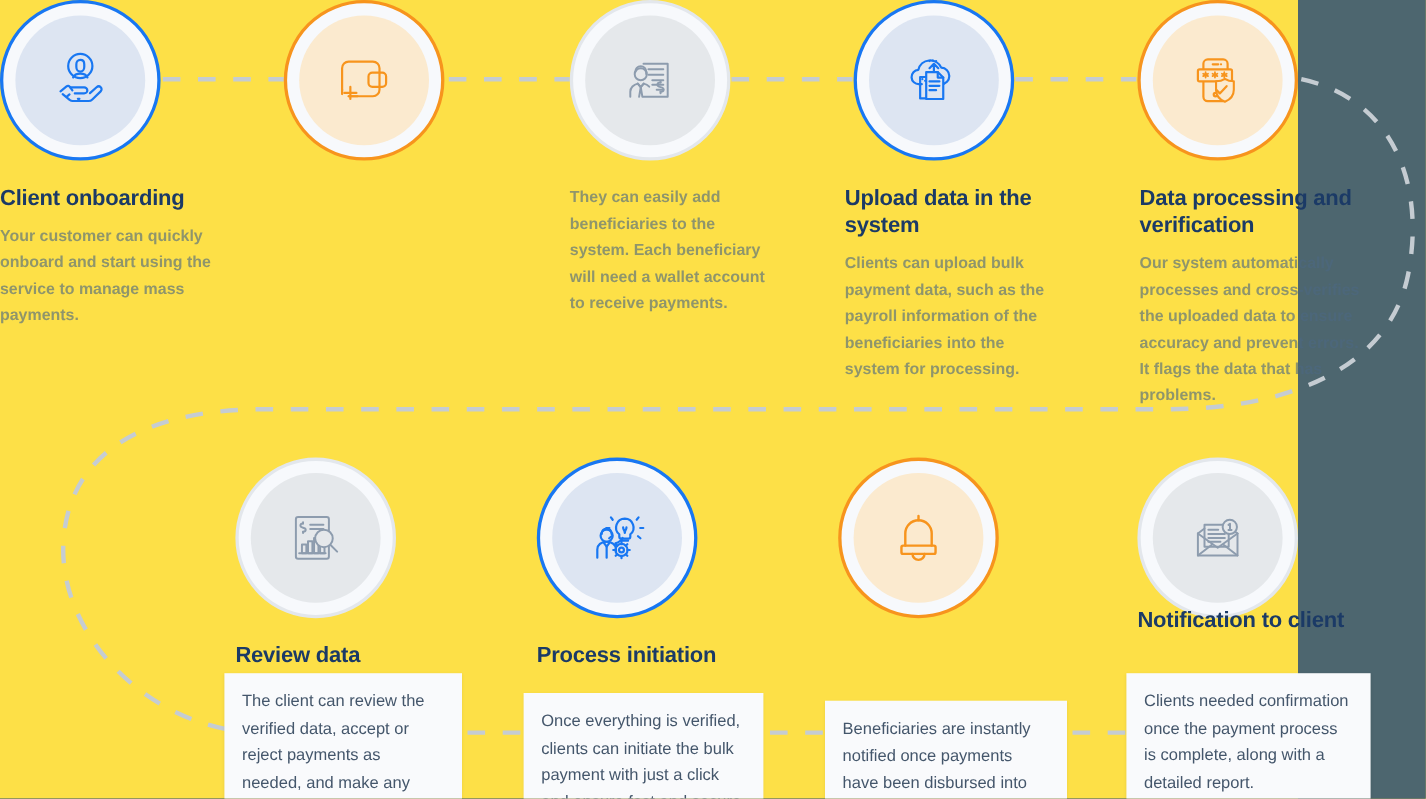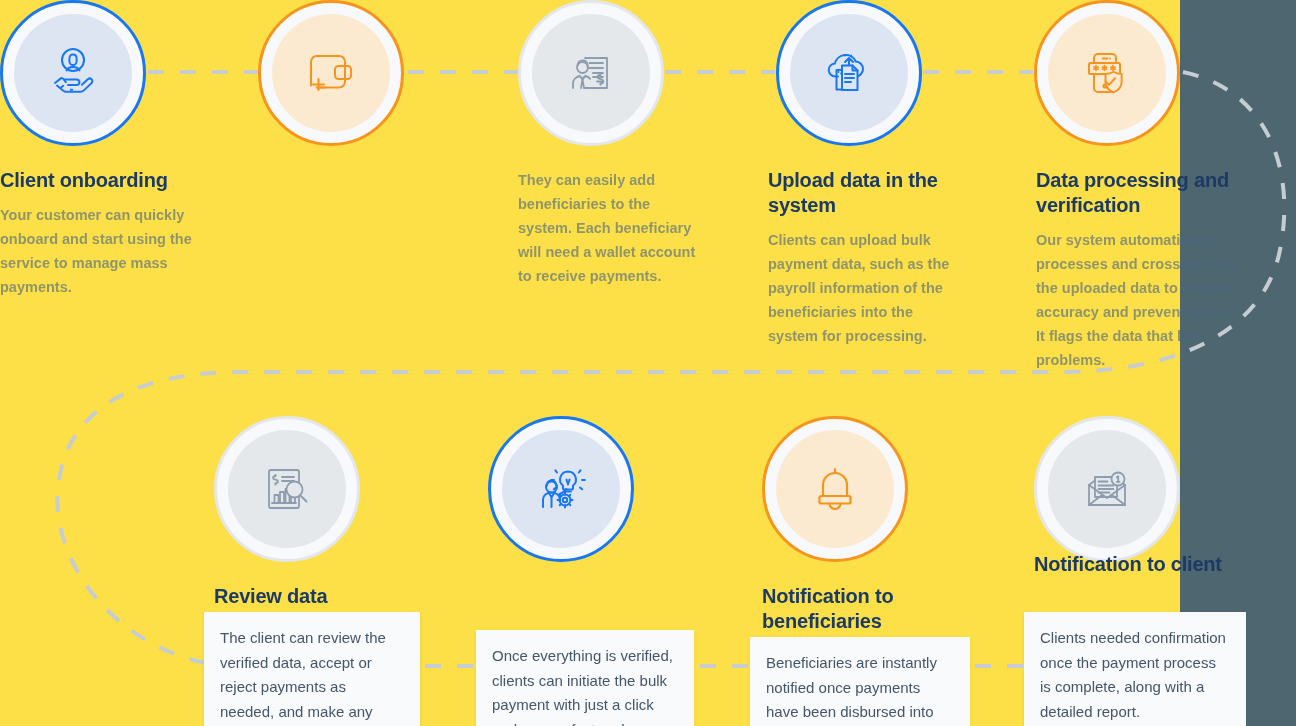--- a/index.html
+++ b/index.html
@@ -275,38 +275,38 @@
           <path d="M17 33.5l2.5 3.5 2.5-3.5"></path>
           <path d="M19.5 37v10"></path>
           <path d="M27.5 34c3-1 5.5-2.6 6.5-5"></path>
           <circle cx="33" cy="40" r="5.5"></circle>
           <path d="M33 32.5v2.2M33 45.3v2.2M40.5 40h-2.2M27.7 40h-2.2M38.3 34.7l-1.5 1.5M29.2 43.8l-1.5 1.5M38.3 45.3l-1.5-1.5M29.2 36.2l-1.5-1.5"></path>
           <circle cx="33" cy="40" r="2.2"></circle>
         </svg>
       </span>
     </div>
   </div>
+  <div class="btitle" style="left:488px; top:584px; width:240px;">Process initiation</div>
   <div class="card" style="left:476px; top:630px; width:218px;">
     <p>Once everything is verified, clients can initiate the bulk payment with just a click and ensure fast and secure disbursement.</p>
   </div>
 
   <div class="node" style="left:762px; top:416px;">
     <div class="ring orange"></div>
     <div class="disc orange">
       <span>
         <svg width="54" height="54" viewBox="0 0 54 54" fill="none" stroke="#f7941d" stroke-width="2.2" stroke-linecap="round" stroke-linejoin="round">
           <path d="M27 7v4"></path>
           <path d="M15 34V23a12 12 0 0 1 24 0v11"></path>
           <rect x="11.5" y="34" width="31" height="7.5" rx="1.5"></rect>
           <path d="M21.5 41.5a5.5 5.5 0 0 0 11 0"></path>
         </svg>
       </span>
     </div>
   </div>
-  <div class="btitle" style="left:762px; top:584px; width:210px;">Notification to beneficiaries</div>
   <div class="card" style="left:750px; top:637px; width:220px;">
     <p>Beneficiaries are instantly notified once payments have been disbursed into their wallets.</p>
   </div>
 
   <div class="node" style="left:1034px; top:416px;">
     <div class="ring grey"></div>
     <div class="disc grey">
       <span>
         <svg width="58" height="58" viewBox="0 0 58 58" fill="none" stroke="#8d9cae" stroke-width="1.8" stroke-linecap="round" stroke-linejoin="round">
           <path d="M17 17h22v20H17z" fill="#e5e8eb"></path>

